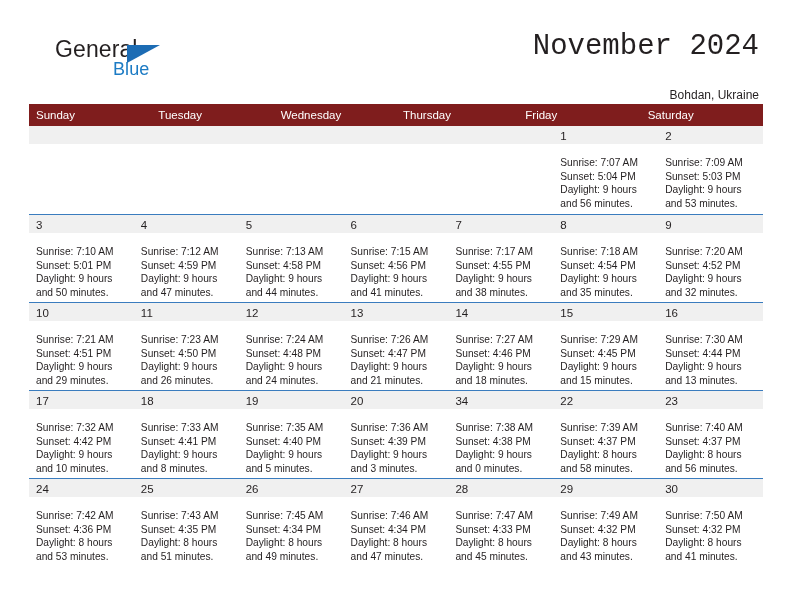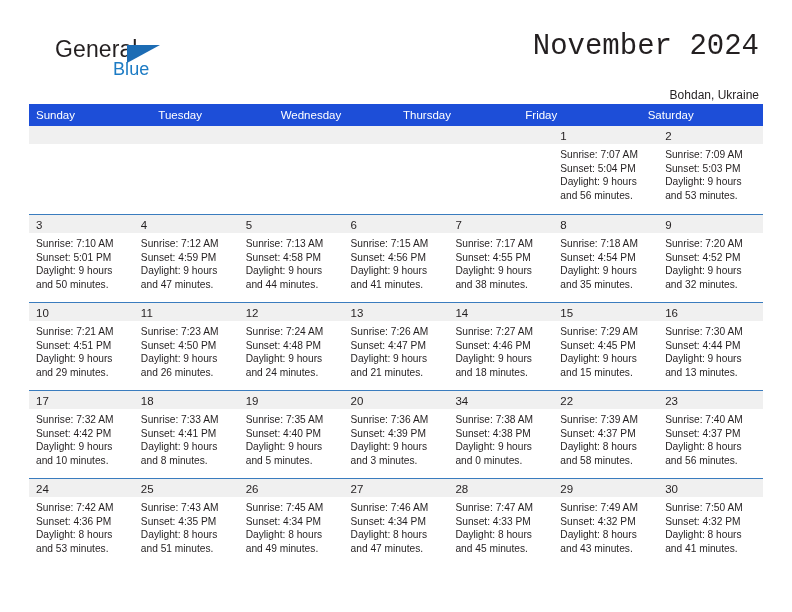--- a/index.html
+++ b/index.html
@@ -87,21 +87,21 @@
 
   
   .calendar {
     position: absolute;
     left: 29px;
     top: 104px;
     width: 734px;
   }
   .weekday-row {
     display: flex;
-    background: #1d4ed8;
+    background: #7f1d1d;
     height: 22px;
   }
   .weekday {
     flex: 1 1 0;
     color: #ffffff;
     font-size: 11.5px;
     line-height: 22px;
     padding-left: 7px;
     box-sizing: border-box;
     white-space: nowrap;
@@ -131,21 +131,21 @@
   }
   .day-number {
     font-size: 11.5px;
     line-height: 18px;
     color: #231f20;
   }
   .day-number-band.empty .day-number {
     visibility: hidden;
   }
   .day-info {
-    padding: 4px 4px 0 7px;
+    padding: 12px 4px 0 7px;
   }
   .day-info div {
     font-size: 10.2px;
     line-height: 13.7px;
     color: #231f20;
     white-space: nowrap;
   }
 </style>
 </head>
 <body>

